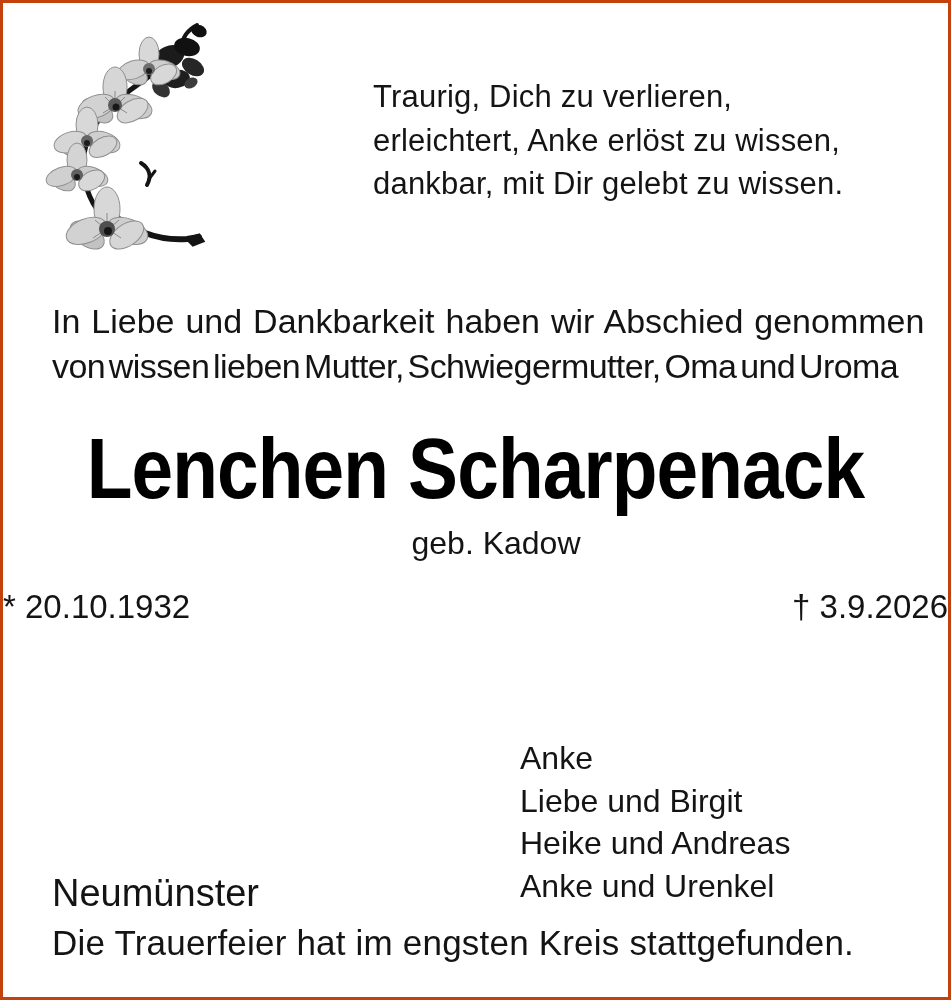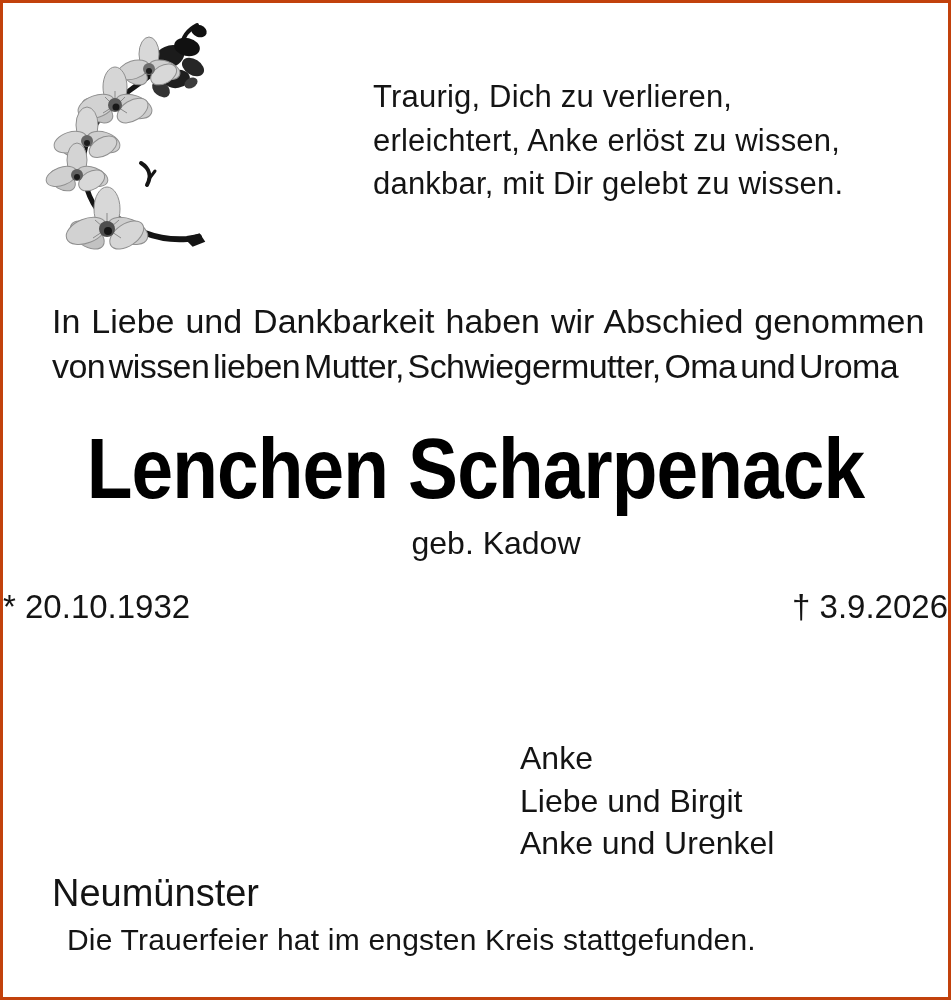--- a/index.html
+++ b/index.html
@@ -66,22 +66,22 @@
     left: 517px; top: 686px;
     font-size: 32px; line-height: 42.5px; margin-top: 48px;
   }
 
   .city {
     left: 49px; top: 869px;
     font-size: 38px;
   }
 
   .closing {
-    left: 64px; top: 920px;
-    font-size: 30px;
+    left: 49px; top: 920px;
+    font-size: 35px;
     letter-spacing: 0.2px;
   }
 </style>
 </head>
 <body>
 
 <div class="sheet">
 
   <div class="abs orchid">
     <svg width="182" height="258" viewBox="0 0 182 258">
@@ -178,20 +178,21 @@
   <div class="abs maiden-name">geb. Kadow</div>
 
   <div class="abs dates">
     <span>* 20.10.1932</span>
     <span>† 3.9.2026</span>
   </div>
 
   <div class="abs mourners">
     <div>Anke</div>
     <div>Liebe und Birgit</div>
+    <div>Heike und Andreas</div>
     <div>Anke und Urenkel</div>
   </div>
 
   <div class="abs city">Neumünster</div>
 
   <div class="abs closing">Die Trauerfeier hat im engsten Kreis stattgefunden.</div>
 
 </div>
 
 </body></html>

